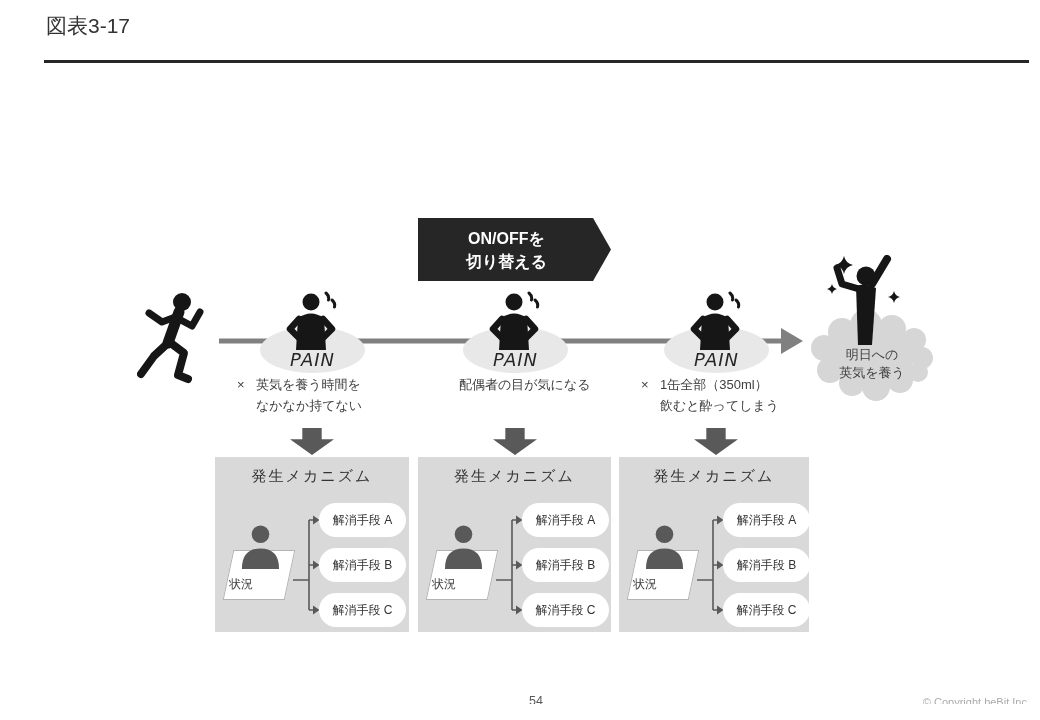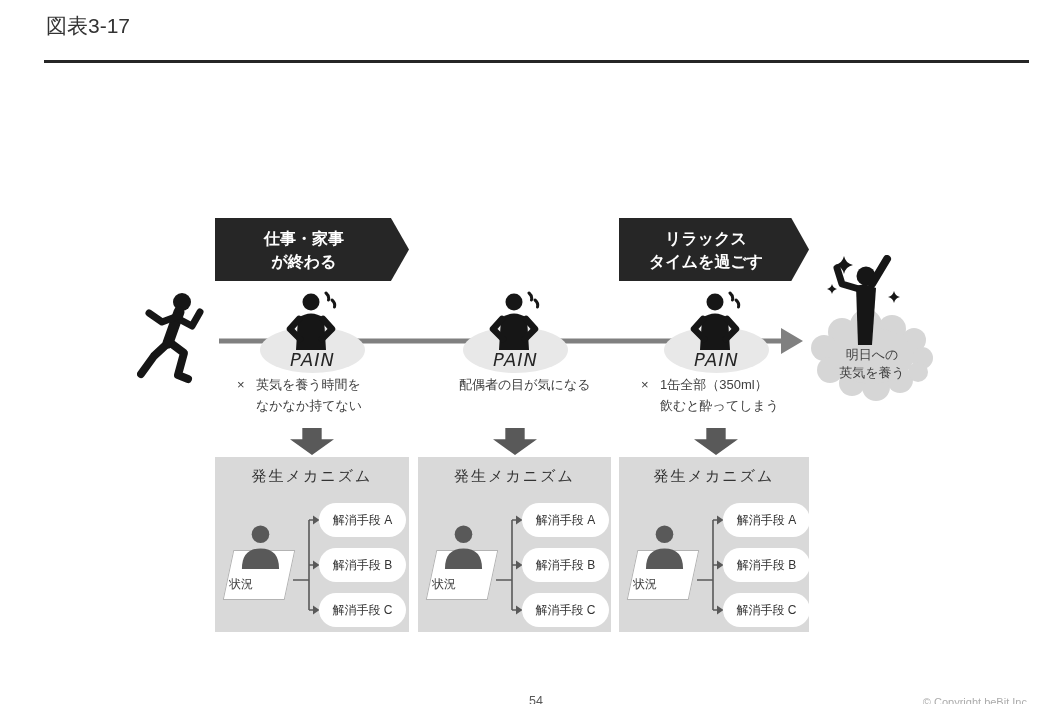--- a/index.html
+++ b/index.html
@@ -85,24 +85,20 @@
   <svg class="runner-svg" width="70" height="97" viewBox="0 0 70 97">
     <circle class="ic-black" cx="45" cy="11" r="9"></circle>
     <path class="st-black" d="M42 21 L31 52" stroke-width="11"></path>
     <path class="st-black" d="M40 27 L55 35 L63 21" stroke-width="7"></path>
     <path class="st-black" d="M41 25 L25 31 L12 22" stroke-width="7"></path>
     <path class="st-black" d="M31 50 L47 62 L41 84 L51 88" stroke-width="8"></path>
     <path class="st-black" d="M31 52 L17 65 L4 83" stroke-width="8"></path>
   </svg>
 
   <div class="col col1">
-    <div class="chevron">
-      <div>仕事・家事</div>
-      <div>が終わる</div>
-    </div>
     <svg class="pain-person-svg" width="54" height="60" viewBox="0 0 54 60">
       <circle class="ic-black" cx="25" cy="11" r="8.5"></circle>
       <path class="st-black" d="M40 2 Q43.5 5 42.5 9" stroke-width="3"></path>
       <path class="st-black" d="M46 9 Q49.5 12 48.5 16" stroke-width="3"></path>
       <path class="ic-black" d="M12 27 Q25 18 38 27 L40 59 L10 59 Z"></path>
       <path class="st-black" d="M13 28 L4 38 L14 48" stroke-width="6.5"></path>
       <path class="st-black" d="M37 28 L46 38 L36 48" stroke-width="6.5"></path>
     </svg>
     <div class="pain-ellipse">
       <div class="pain-label">PAIN</div>
@@ -124,20 +120,24 @@
         <path class="ic-gray" d="M4 46 Q4 25 23 25 Q42 25 42 46 Z"></path>
       </svg>
       <div class="situation">状況</div>
       <div class="solution sol-a">解消手段 A</div>
       <div class="solution sol-b">解消手段 B</div>
       <div class="solution sol-c">解消手段 C</div>
     </div>
   </div>
 
   <div class="col col2">
+    <div class="chevron">
+      <div>ON/OFFを</div>
+      <div>切り替える</div>
+    </div>
     <svg class="pain-person-svg" width="54" height="60" viewBox="0 0 54 60">
       <circle class="ic-black" cx="25" cy="11" r="8.5"></circle>
       <path class="st-black" d="M40 2 Q43.5 5 42.5 9" stroke-width="3"></path>
       <path class="st-black" d="M46 9 Q49.5 12 48.5 16" stroke-width="3"></path>
       <path class="ic-black" d="M12 27 Q25 18 38 27 L40 59 L10 59 Z"></path>
       <path class="st-black" d="M13 28 L4 38 L14 48" stroke-width="6.5"></path>
       <path class="st-black" d="M37 28 L46 38 L36 48" stroke-width="6.5"></path>
     </svg>
     <div class="pain-ellipse">
       <div class="pain-label">PAIN</div>
@@ -158,24 +158,20 @@
         <path class="ic-gray" d="M4 46 Q4 25 23 25 Q42 25 42 46 Z"></path>
       </svg>
       <div class="situation">状況</div>
       <div class="solution sol-a">解消手段 A</div>
       <div class="solution sol-b">解消手段 B</div>
       <div class="solution sol-c">解消手段 C</div>
     </div>
   </div>
 
   <div class="col col3">
-    <div class="chevron">
-      <div>リラックス</div>
-      <div>タイムを過ごす</div>
-    </div>
     <svg class="pain-person-svg" width="54" height="60" viewBox="0 0 54 60">
       <circle class="ic-black" cx="25" cy="11" r="8.5"></circle>
       <path class="st-black" d="M40 2 Q43.5 5 42.5 9" stroke-width="3"></path>
       <path class="st-black" d="M46 9 Q49.5 12 48.5 16" stroke-width="3"></path>
       <path class="ic-black" d="M12 27 Q25 18 38 27 L40 59 L10 59 Z"></path>
       <path class="st-black" d="M13 28 L4 38 L14 48" stroke-width="6.5"></path>
       <path class="st-black" d="M37 28 L46 38 L36 48" stroke-width="6.5"></path>
     </svg>
     <div class="pain-ellipse">
       <div class="pain-label">PAIN</div>

